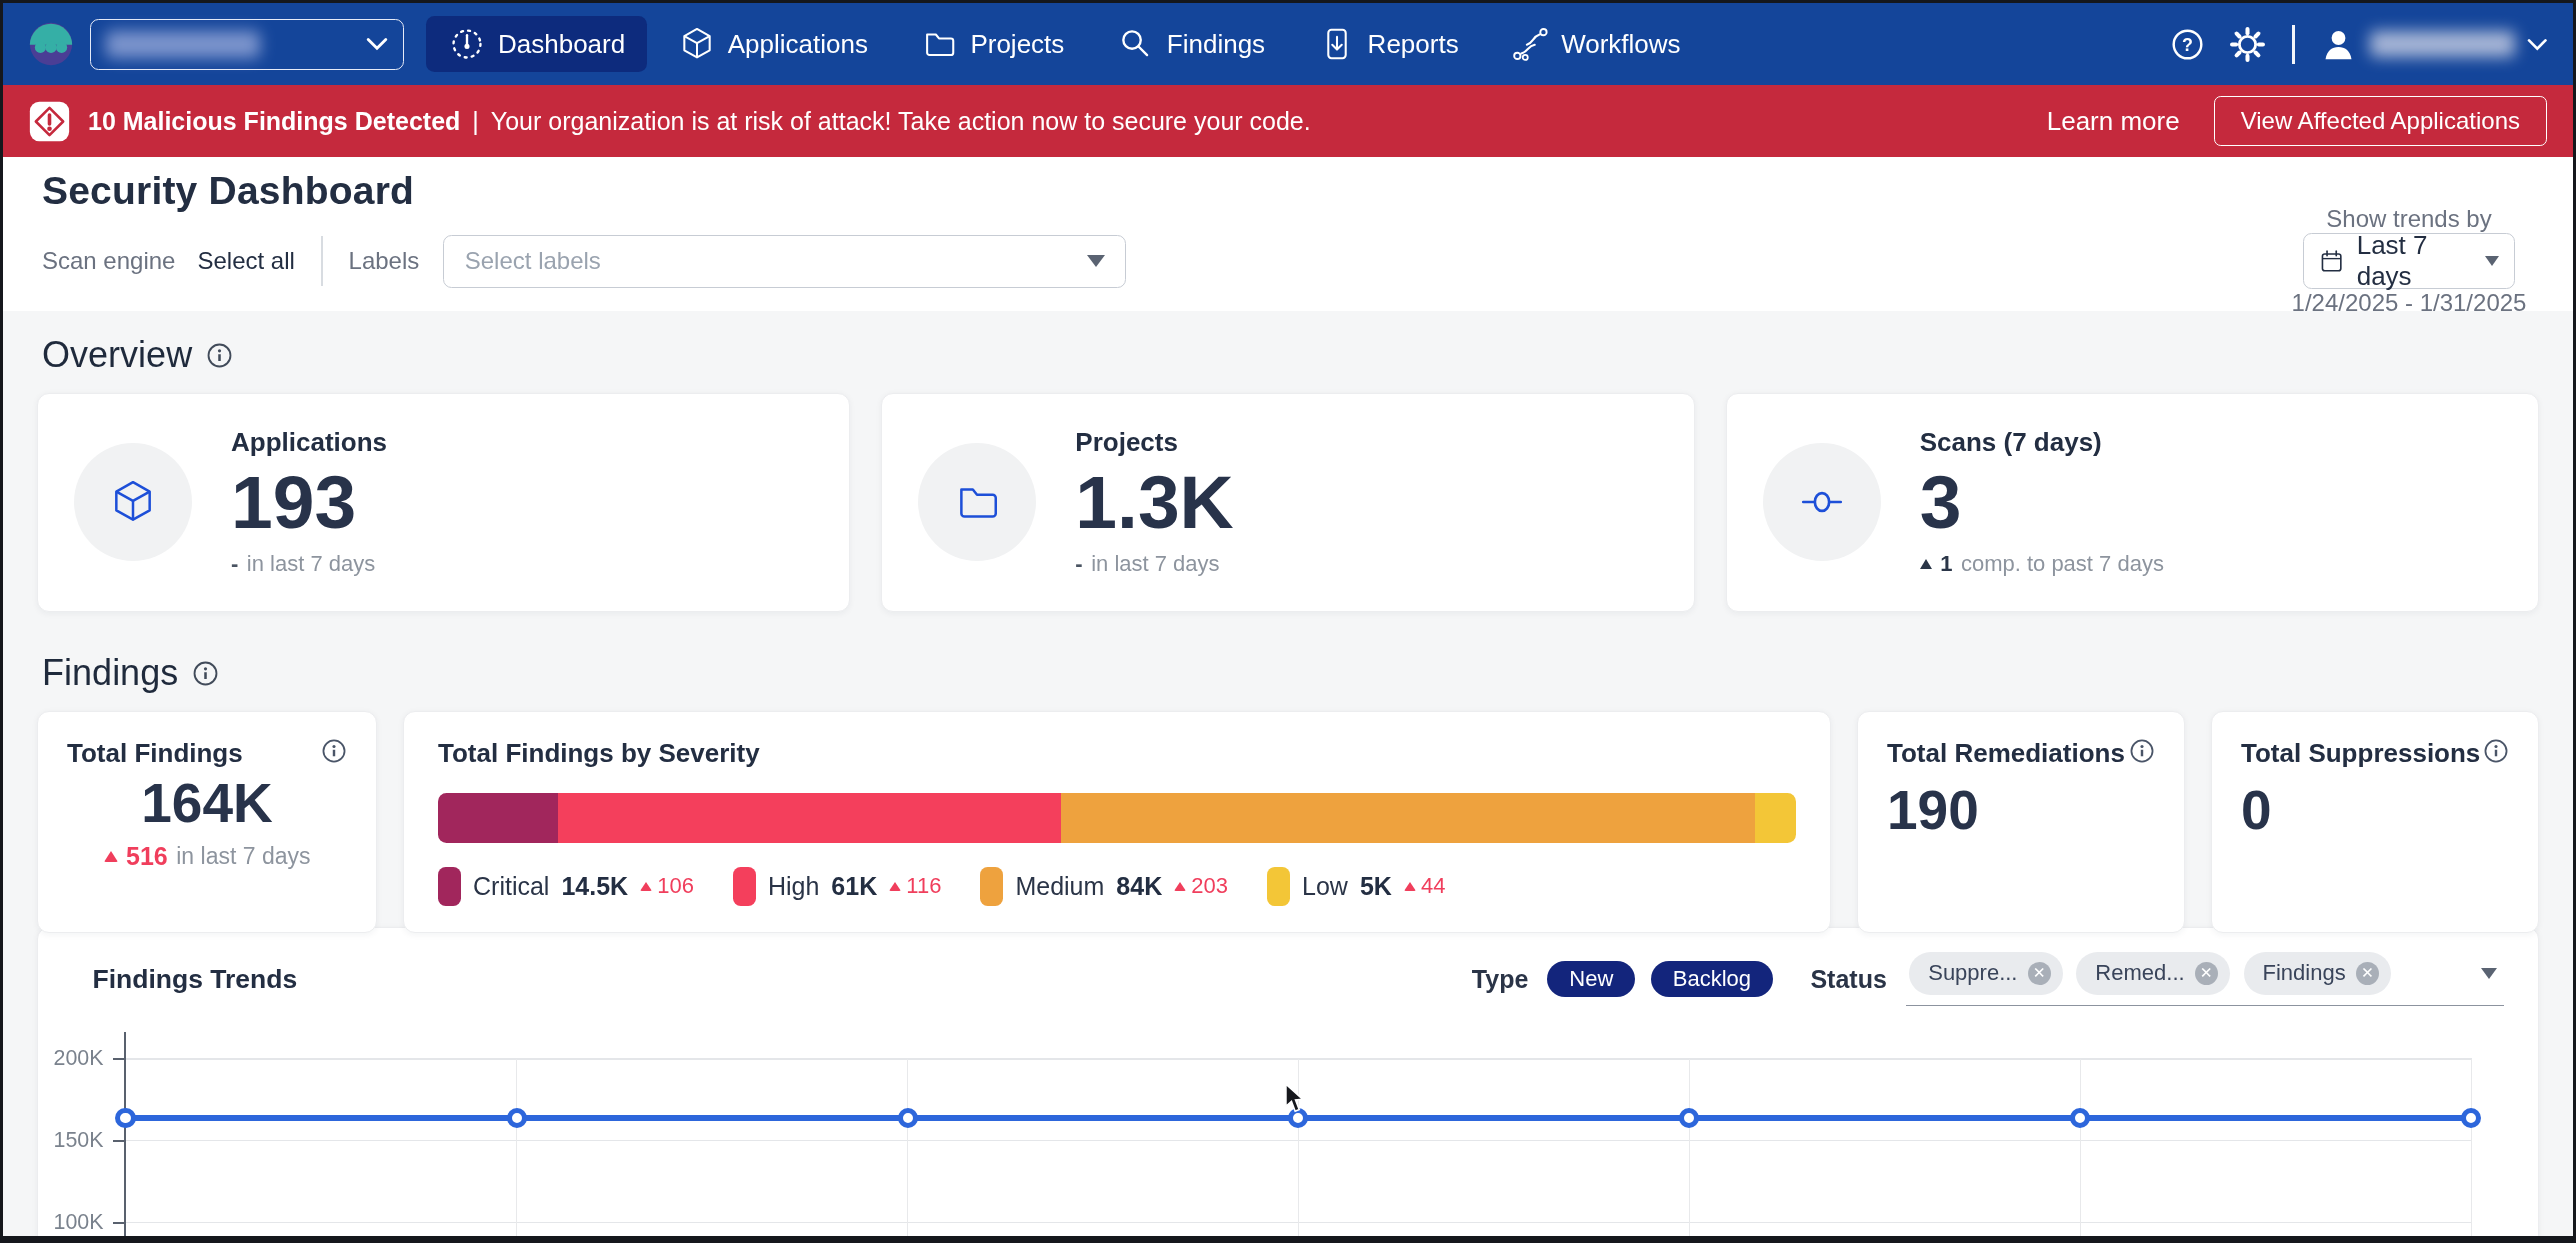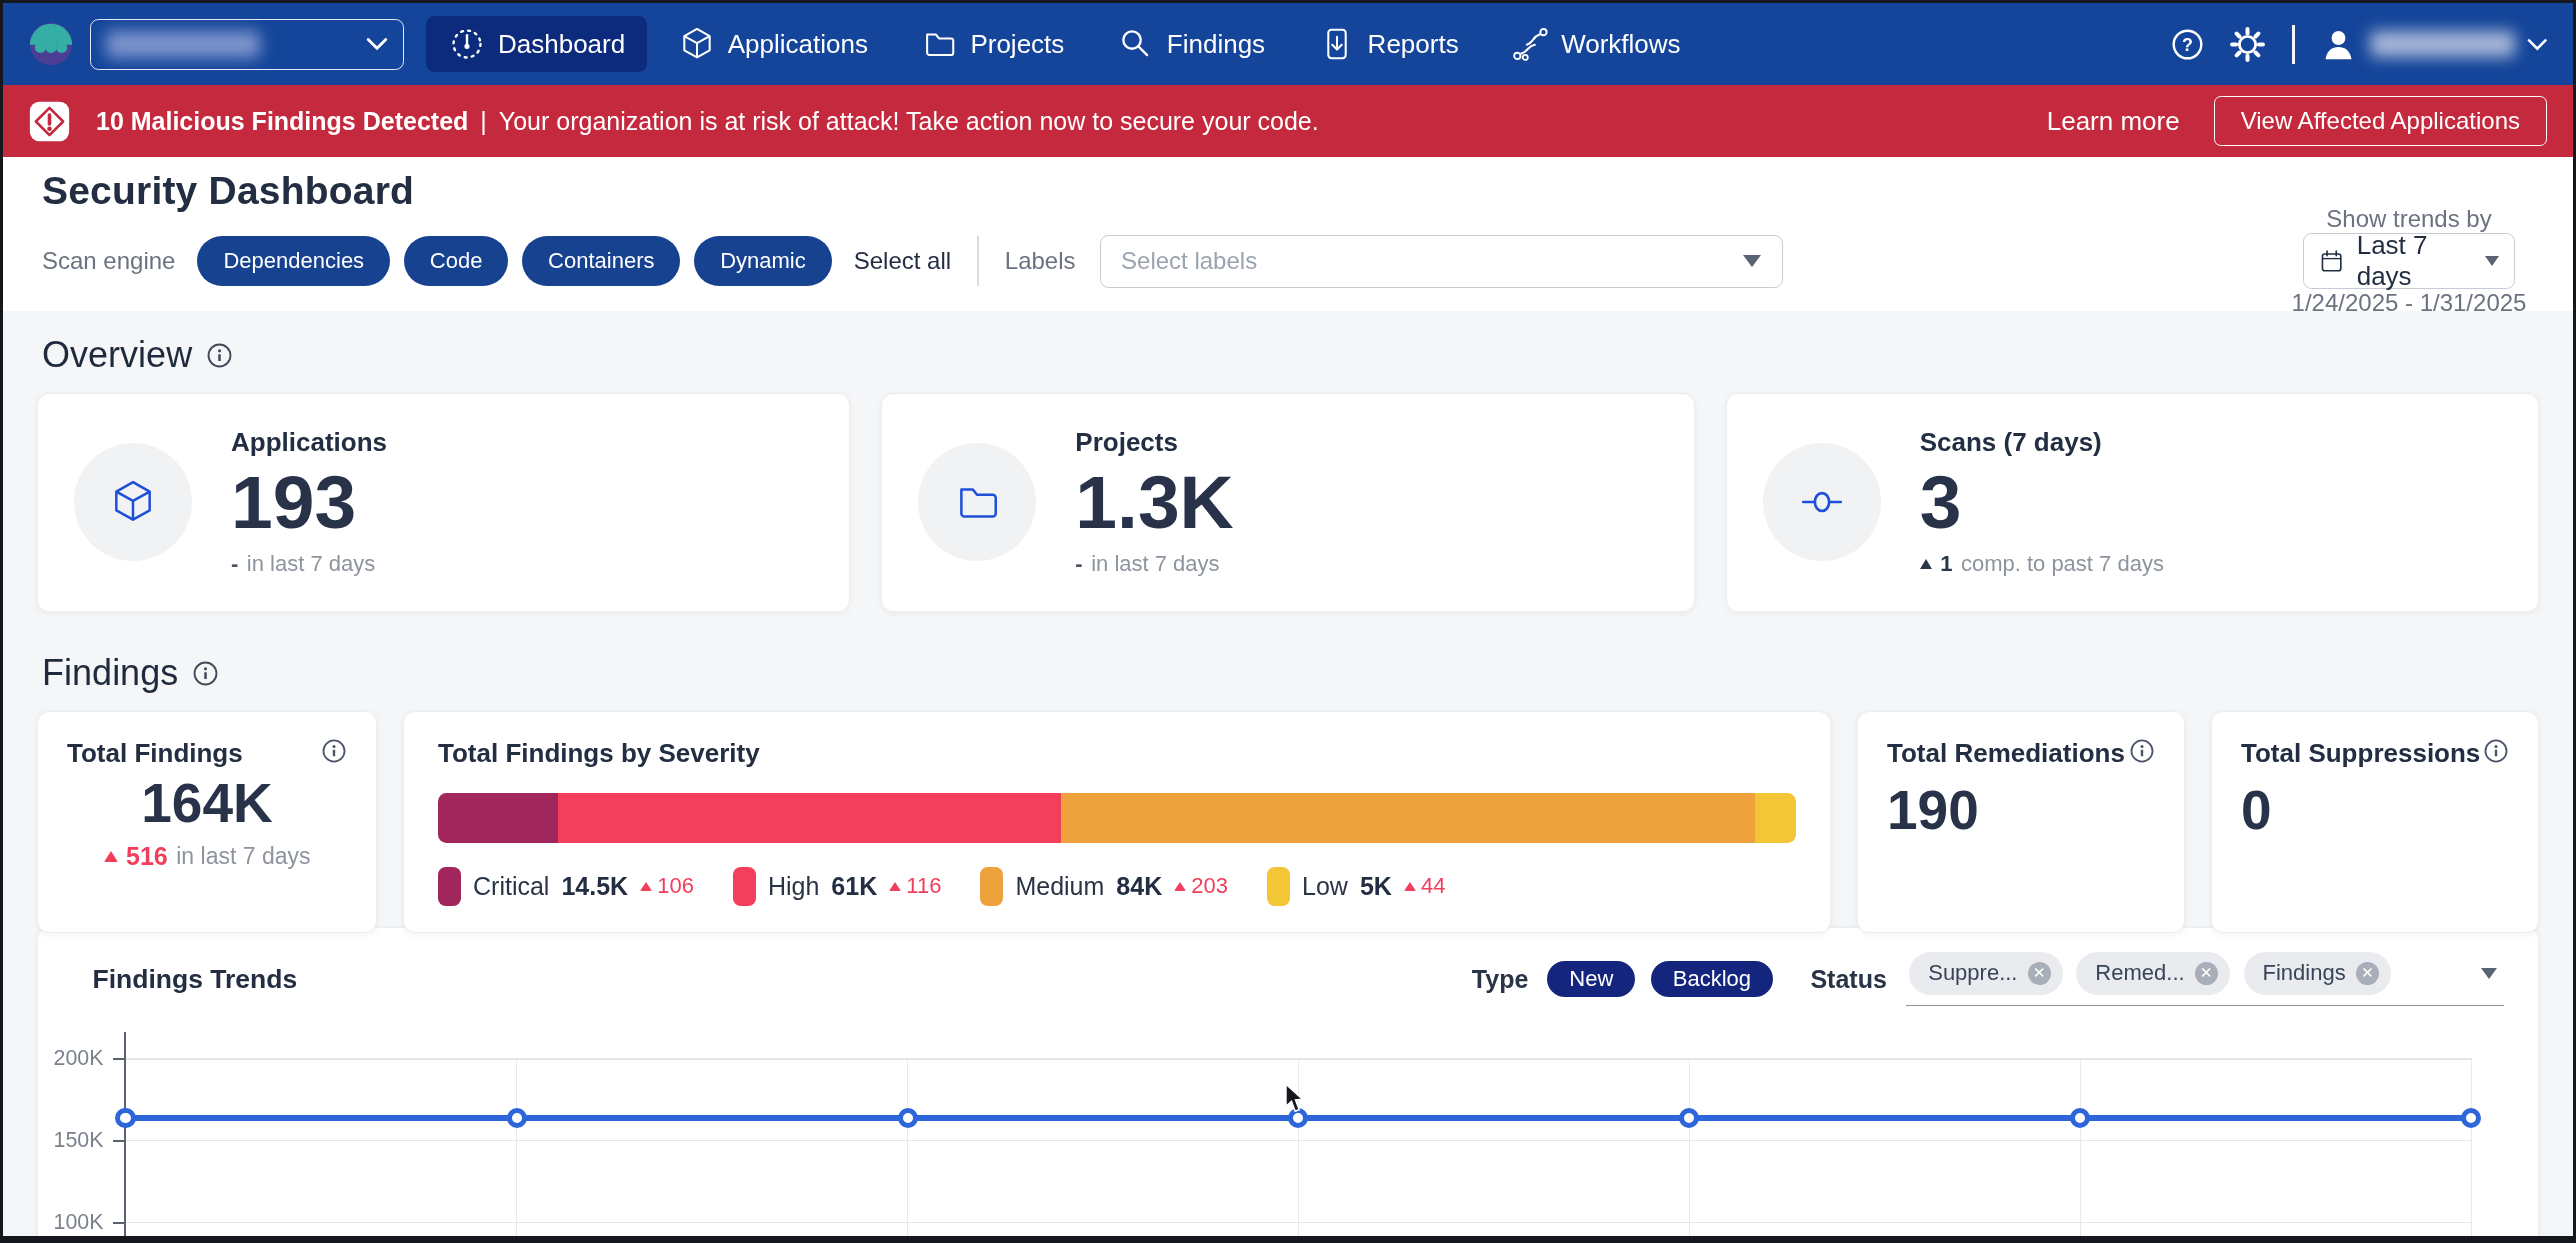--- a/index.html
+++ b/index.html
@@ -22,21 +22,21 @@
               padding:0 22px; height:56px; border-radius:8.5px; cursor:pointer; white-space:nowrap; }
   .nav-item.active { background:#0D2B7D; }
   .nav-right { margin-left:auto; display:flex; align-items:center; }
   .nav-icon-btn { width:41px; height:41px; display:flex; align-items:center; justify-content:center; cursor:pointer; }
   .nav-divider { width:2.6px; height:39px; background:rgba(255,255,255,.95); margin:0 24px; }
   .user-area { display:flex; align-items:center; gap:12px; cursor:pointer; }
   .name-blob { width:145px; height:26px; background:#B7C2DD; opacity:.9; }
 
   
   .banner { height:72px; flex:0 0 72px; background:#C5293D; display:flex; align-items:center; padding:0 26px; color:#fff; }
-  .banner-text { margin-left:26px; font-size:25px; display:flex; align-items:center; gap:12px; }
+  .banner-text { margin-left:18px; font-size:25px; display:flex; align-items:center; gap:12px; }
   .banner-text b { font-weight:700; }
   .banner-right { margin-left:auto; display:flex; align-items:center; gap:34px; }
   .learn-more { font-size:26px; cursor:pointer; }
   .banner-btn { height:50px; border:1.7px solid #fff; border-radius:6.8px; background:transparent; color:#fff;
                 font-size:24px; padding:0 26px; font-family:inherit; cursor:pointer; }
 
   
   .header-strip { background:#fff; padding:12px 39px 22px; }
   .page-title { font-size:39px; font-weight:600; color:#232E42; letter-spacing:0.2px; }
   .filter-row { margin-top:20.5px; display:flex; align-items:center; height:55px; }
@@ -248,26 +248,20 @@
     <div class="banner-right">
       <span class="learn-more">Learn more</span>
       <button class="banner-btn">View Affected Applications</button>
     </div>
   </div>
 
   <div class="header-strip">
     <div class="page-title">Security Dashboard</div>
     <div class="filter-row">
       <span class="muted-label">Scan engine</span>
-      <div class="engine-pills">
-        <div class="pill">Dependencies</div>
-        <div class="pill">Code</div>
-        <div class="pill">Containers</div>
-        <div class="pill">Dynamic</div>
-      </div>
       <span class="select-all">Select all</span>
       <div class="v-div"></div>
       <span class="muted-label">Labels</span>
       <div class="labels-select">
         <span class="placeholder">Select labels</span>
         <span class="caret-down"></span>
       </div>
       <div class="trends-by">
         <span class="muted-label">Show trends by</span>
         <div class="date-select">

